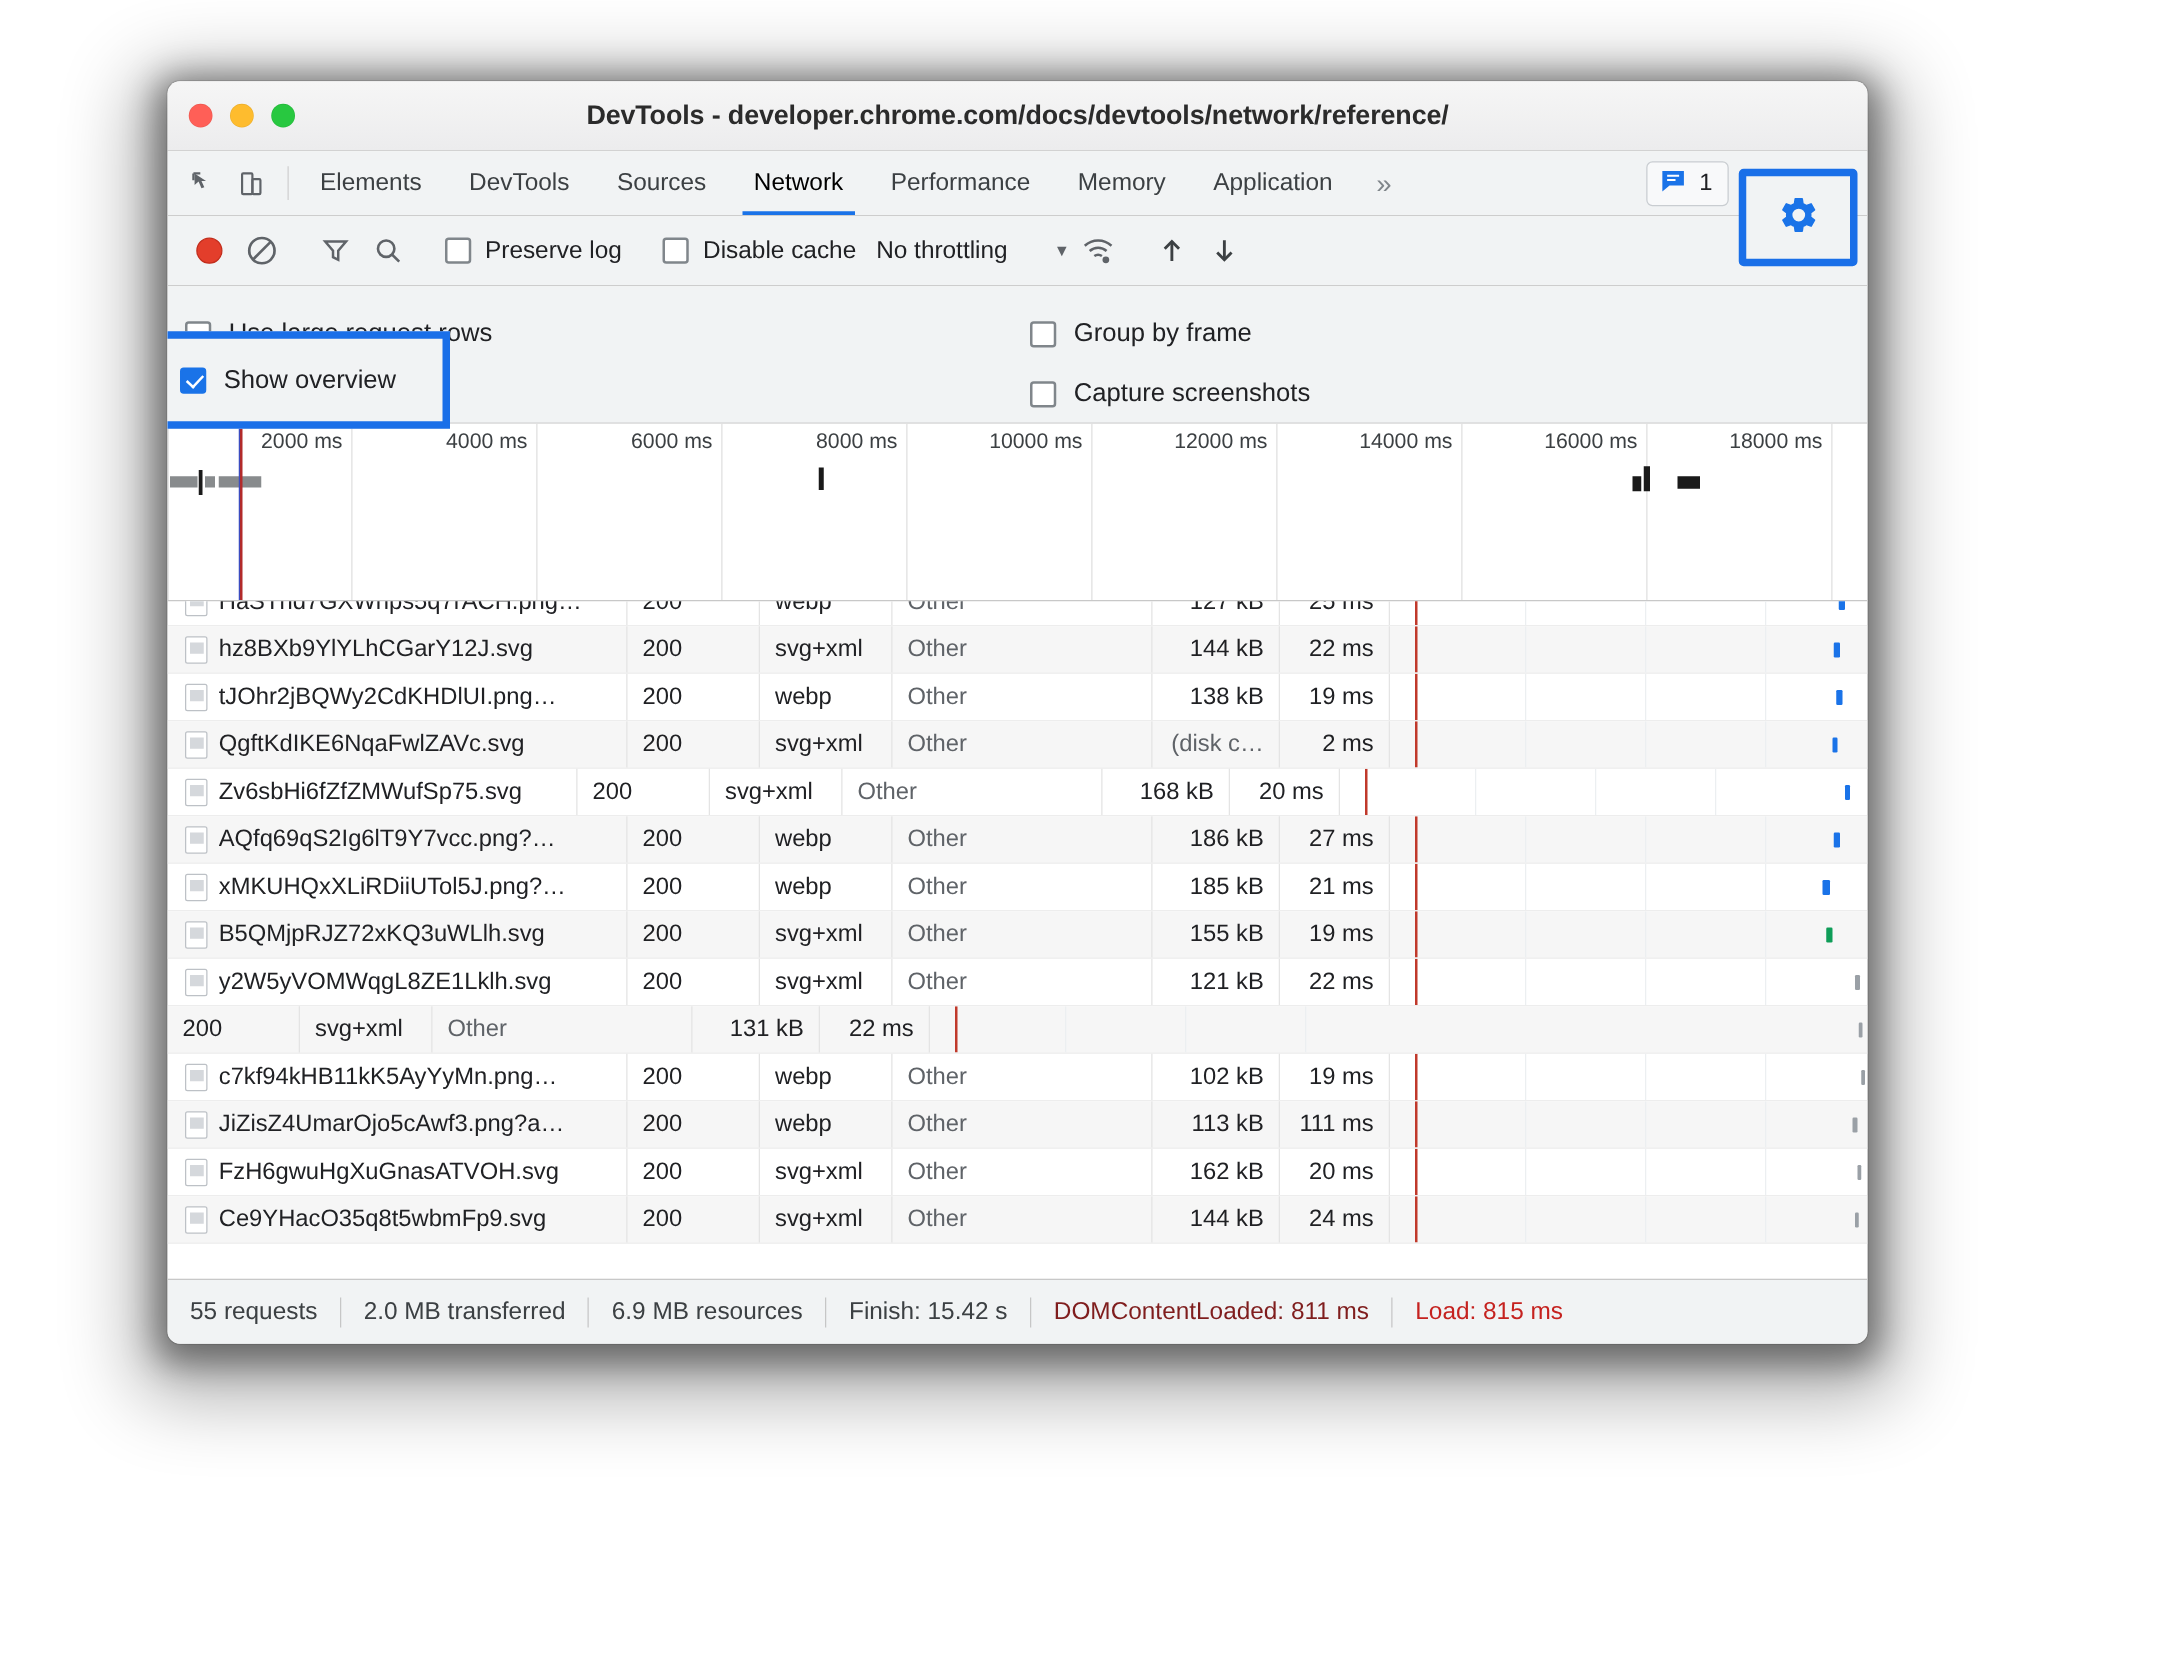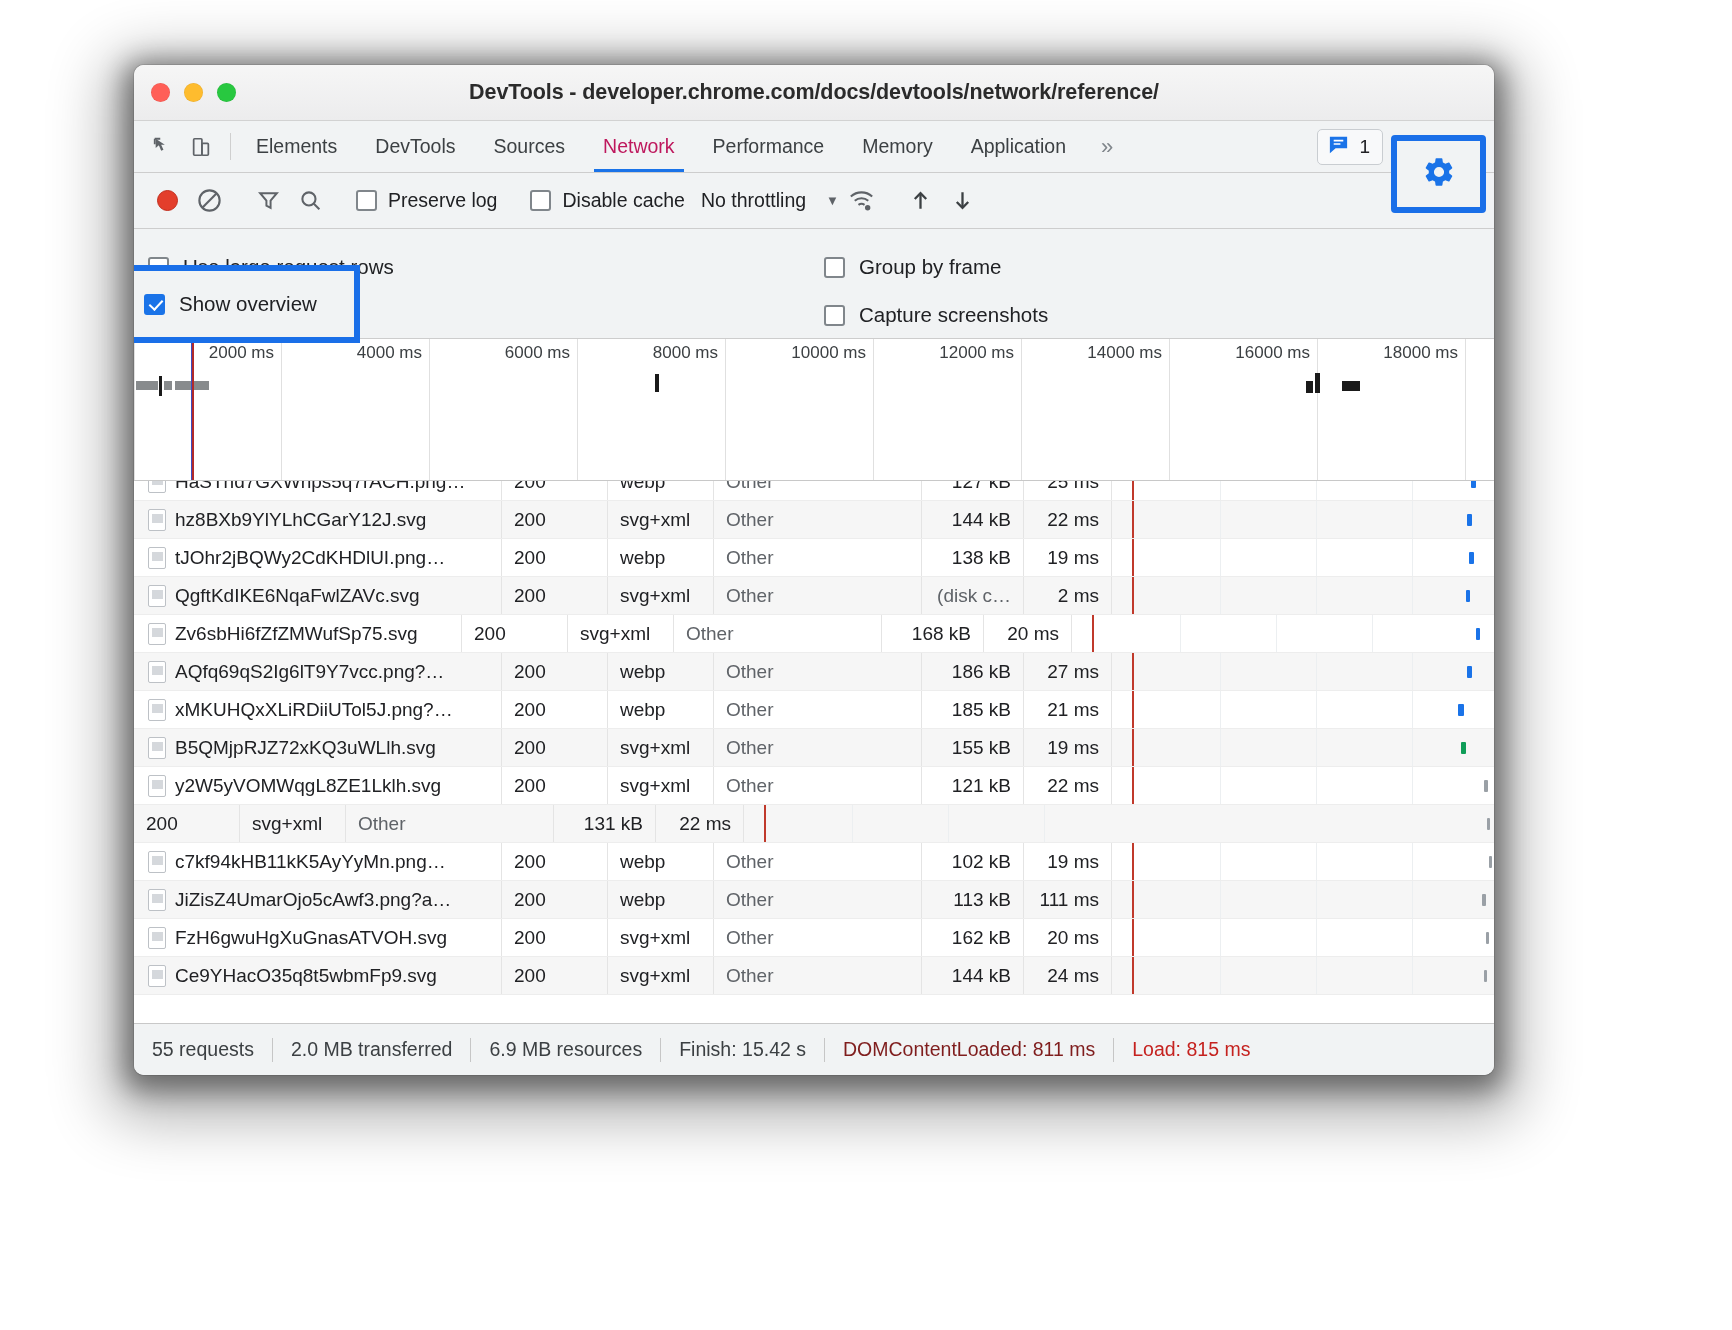--- a/index.html
+++ b/index.html
@@ -66,21 +66,21 @@
     color: #5f6368;
   }
   .vsep { width: 1px; background: #cfcfcf; margin: 12px 6px; }
   .tabs { display: flex; align-items: stretch; }
   .tab {
     display: flex; align-items: center;
     padding: 0 19px;
     font-size: 19.5px; color: #3c4043;
     position: relative; white-space: nowrap;
   }
-  .tab.active { color: #be185d; font-weight: normal; }
+  .tab.active { color: #000000; font-weight: normal; }
   .tab.active::after {
     content: ""; position: absolute; left: 10px; right: 10px; bottom: 0;
     height: 3px; background: #1a73e8;
   }
   .tab.more { padding: 0 16px; font-size: 22px; color: #80868b; }
   .tabbar-right {
     margin-left: auto; display: flex; align-items: center;
     padding-right: 14px; gap: 4px;
   }
   .issues-pill {
@@ -117,21 +117,21 @@
     flex: 0 0 auto; position: relative;
   }
   .cbox.checked { background: #1a73e8; border-color: #1a73e8; }
   .cbox.checked::after {
     content: ""; position: absolute; left: 5.5px; top: 1.5px;
     width: 6px; height: 11px;
     border: solid #fff; border-width: 0 2.5px 2.5px 0;
     transform: rotate(43deg);
   }
   .cblabel { font-size: 19.5px; color: #202124; white-space: nowrap; }
-  .throttle { display: flex; align-items: center; gap: 20px; padding-left: 6px; }
+  .throttle { display: flex; align-items: center; gap: 37px; padding-left: 6px; }
   .throttle-val { font-size: 19.5px; color: #202124; }
   .caret { font-size: 13px; color: #5f6368; }
   
   .gear-highlight {
     position: absolute;
     right: 8px; top: -38px;
     width: 95px; height: 78px;
     border: 6px solid #1a6fe8;
     border-radius: 4px;
     display: flex; align-items: center; justify-content: center;

